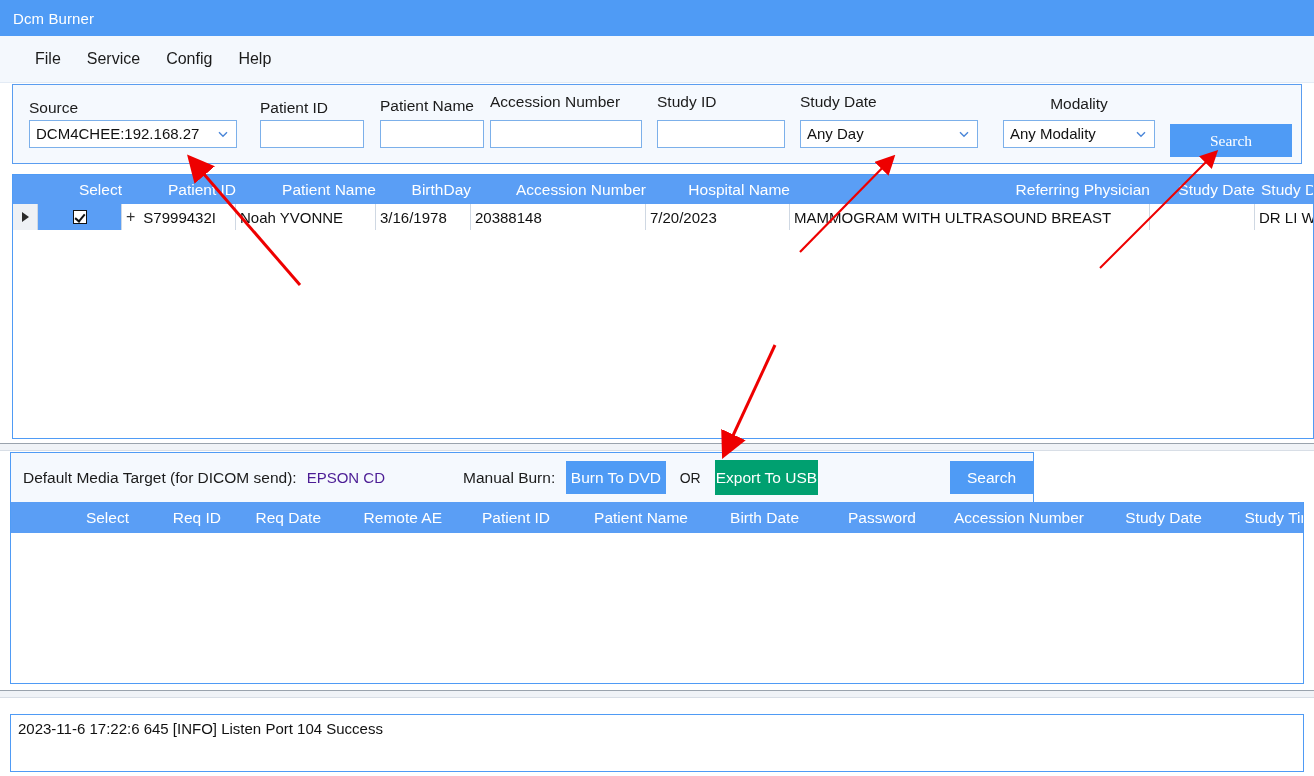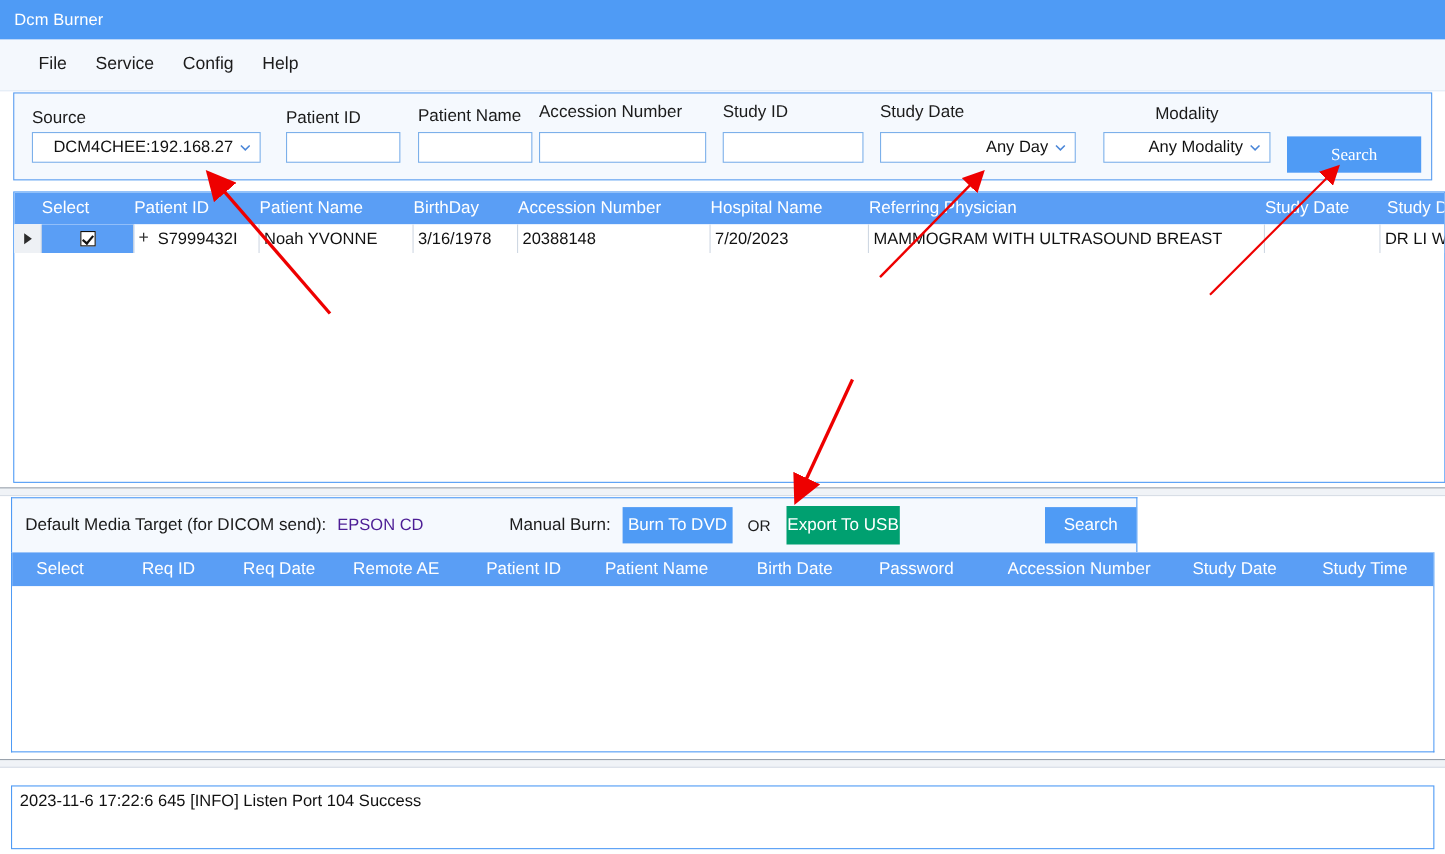--- a/index.html
+++ b/index.html
@@ -87,21 +87,20 @@
     box-sizing: border-box;
     height: 28px;
     font-size: 15px;
     color: #111;
     padding: 0 6px;
     line-height: 26px;
     display: flex;
     align-items: center;
     white-space: nowrap;
     overflow: hidden;
-    text-align: right;
   }
   .combobox .cb-val { flex: 1 1 auto; overflow: hidden; }
   .chev {
     flex: 0 0 auto;
     width: 14px; height: 14px;
     margin-left: 4px;
     display: inline-block;
   }
   .chev svg { display: block; }
 
@@ -129,21 +128,21 @@
   }
   .grid-header {
     display: flex;
     background: #5a9ef5;
     height: 29px;
     align-items: center;
     color: #ffffff;
     font-size: 15.5px;
   }
   .grid-header .hcell {
-    text-align: left;
+    text-align: right;
     white-space: nowrap;
     overflow: hidden;
     box-sizing: border-box;
     flex: 0 0 auto;
   }
   .grid-row {
     display: flex;
     height: 26px;
     align-items: stretch;
     font-size: 15px;

